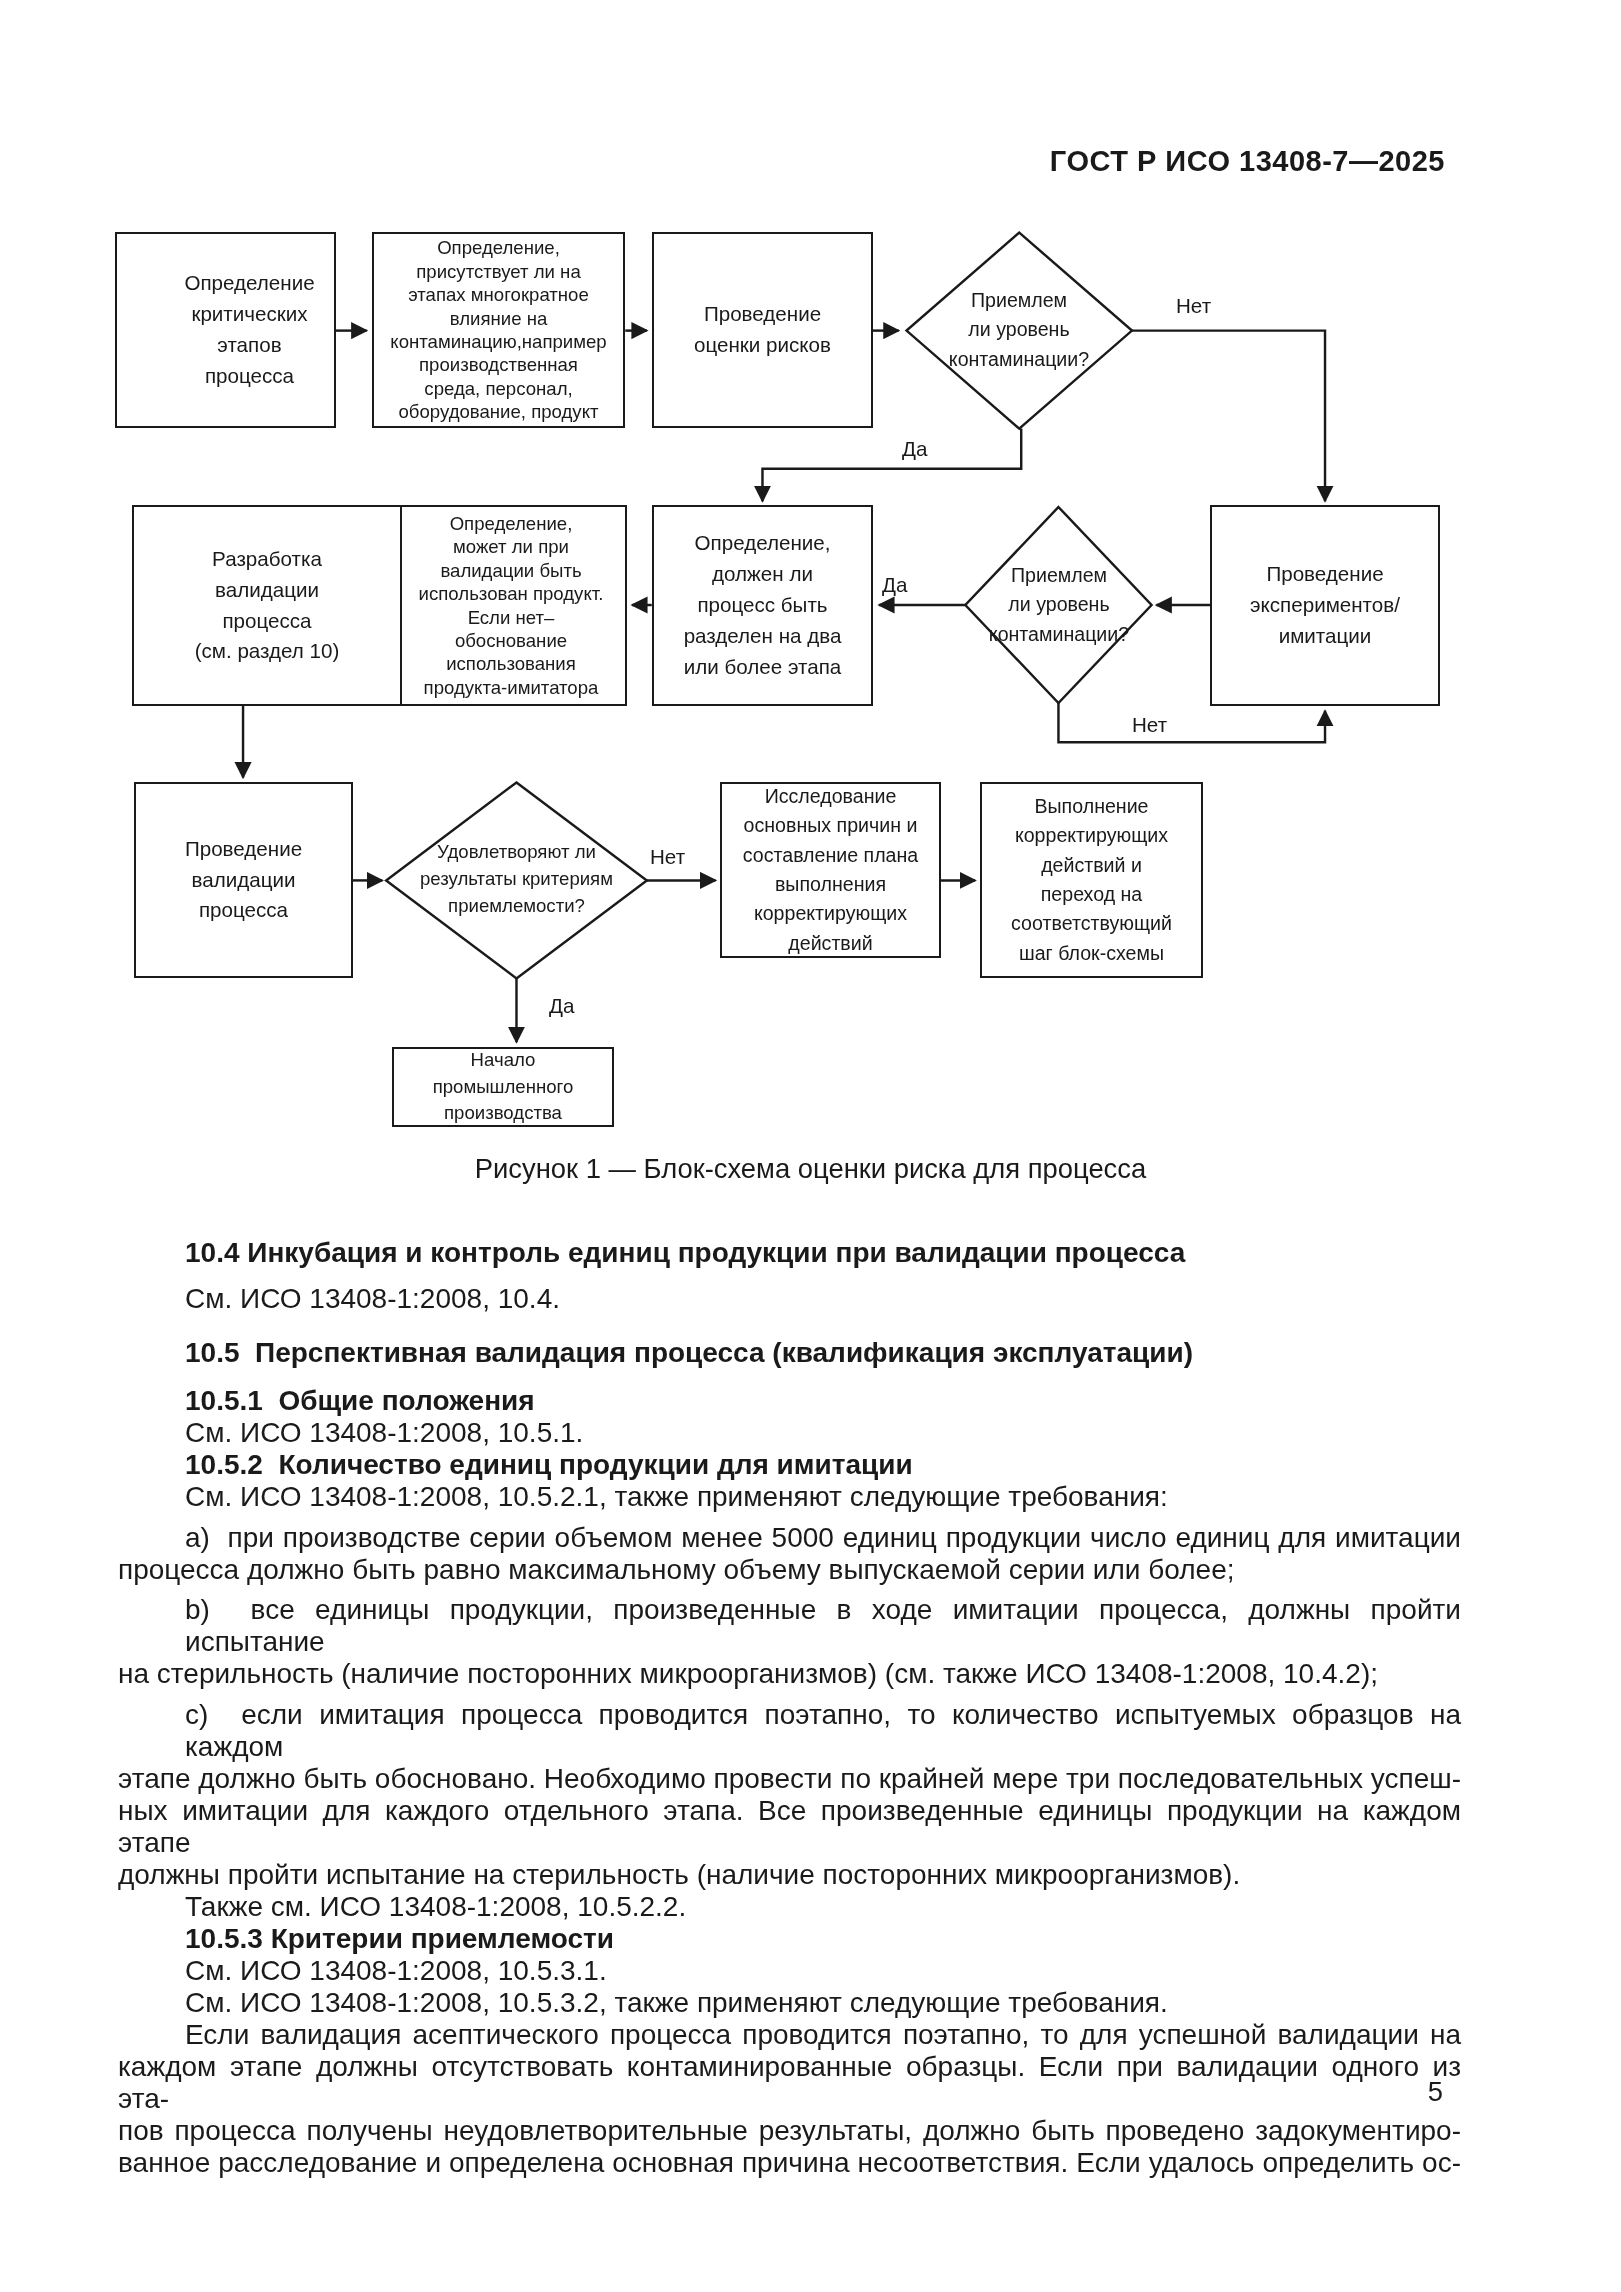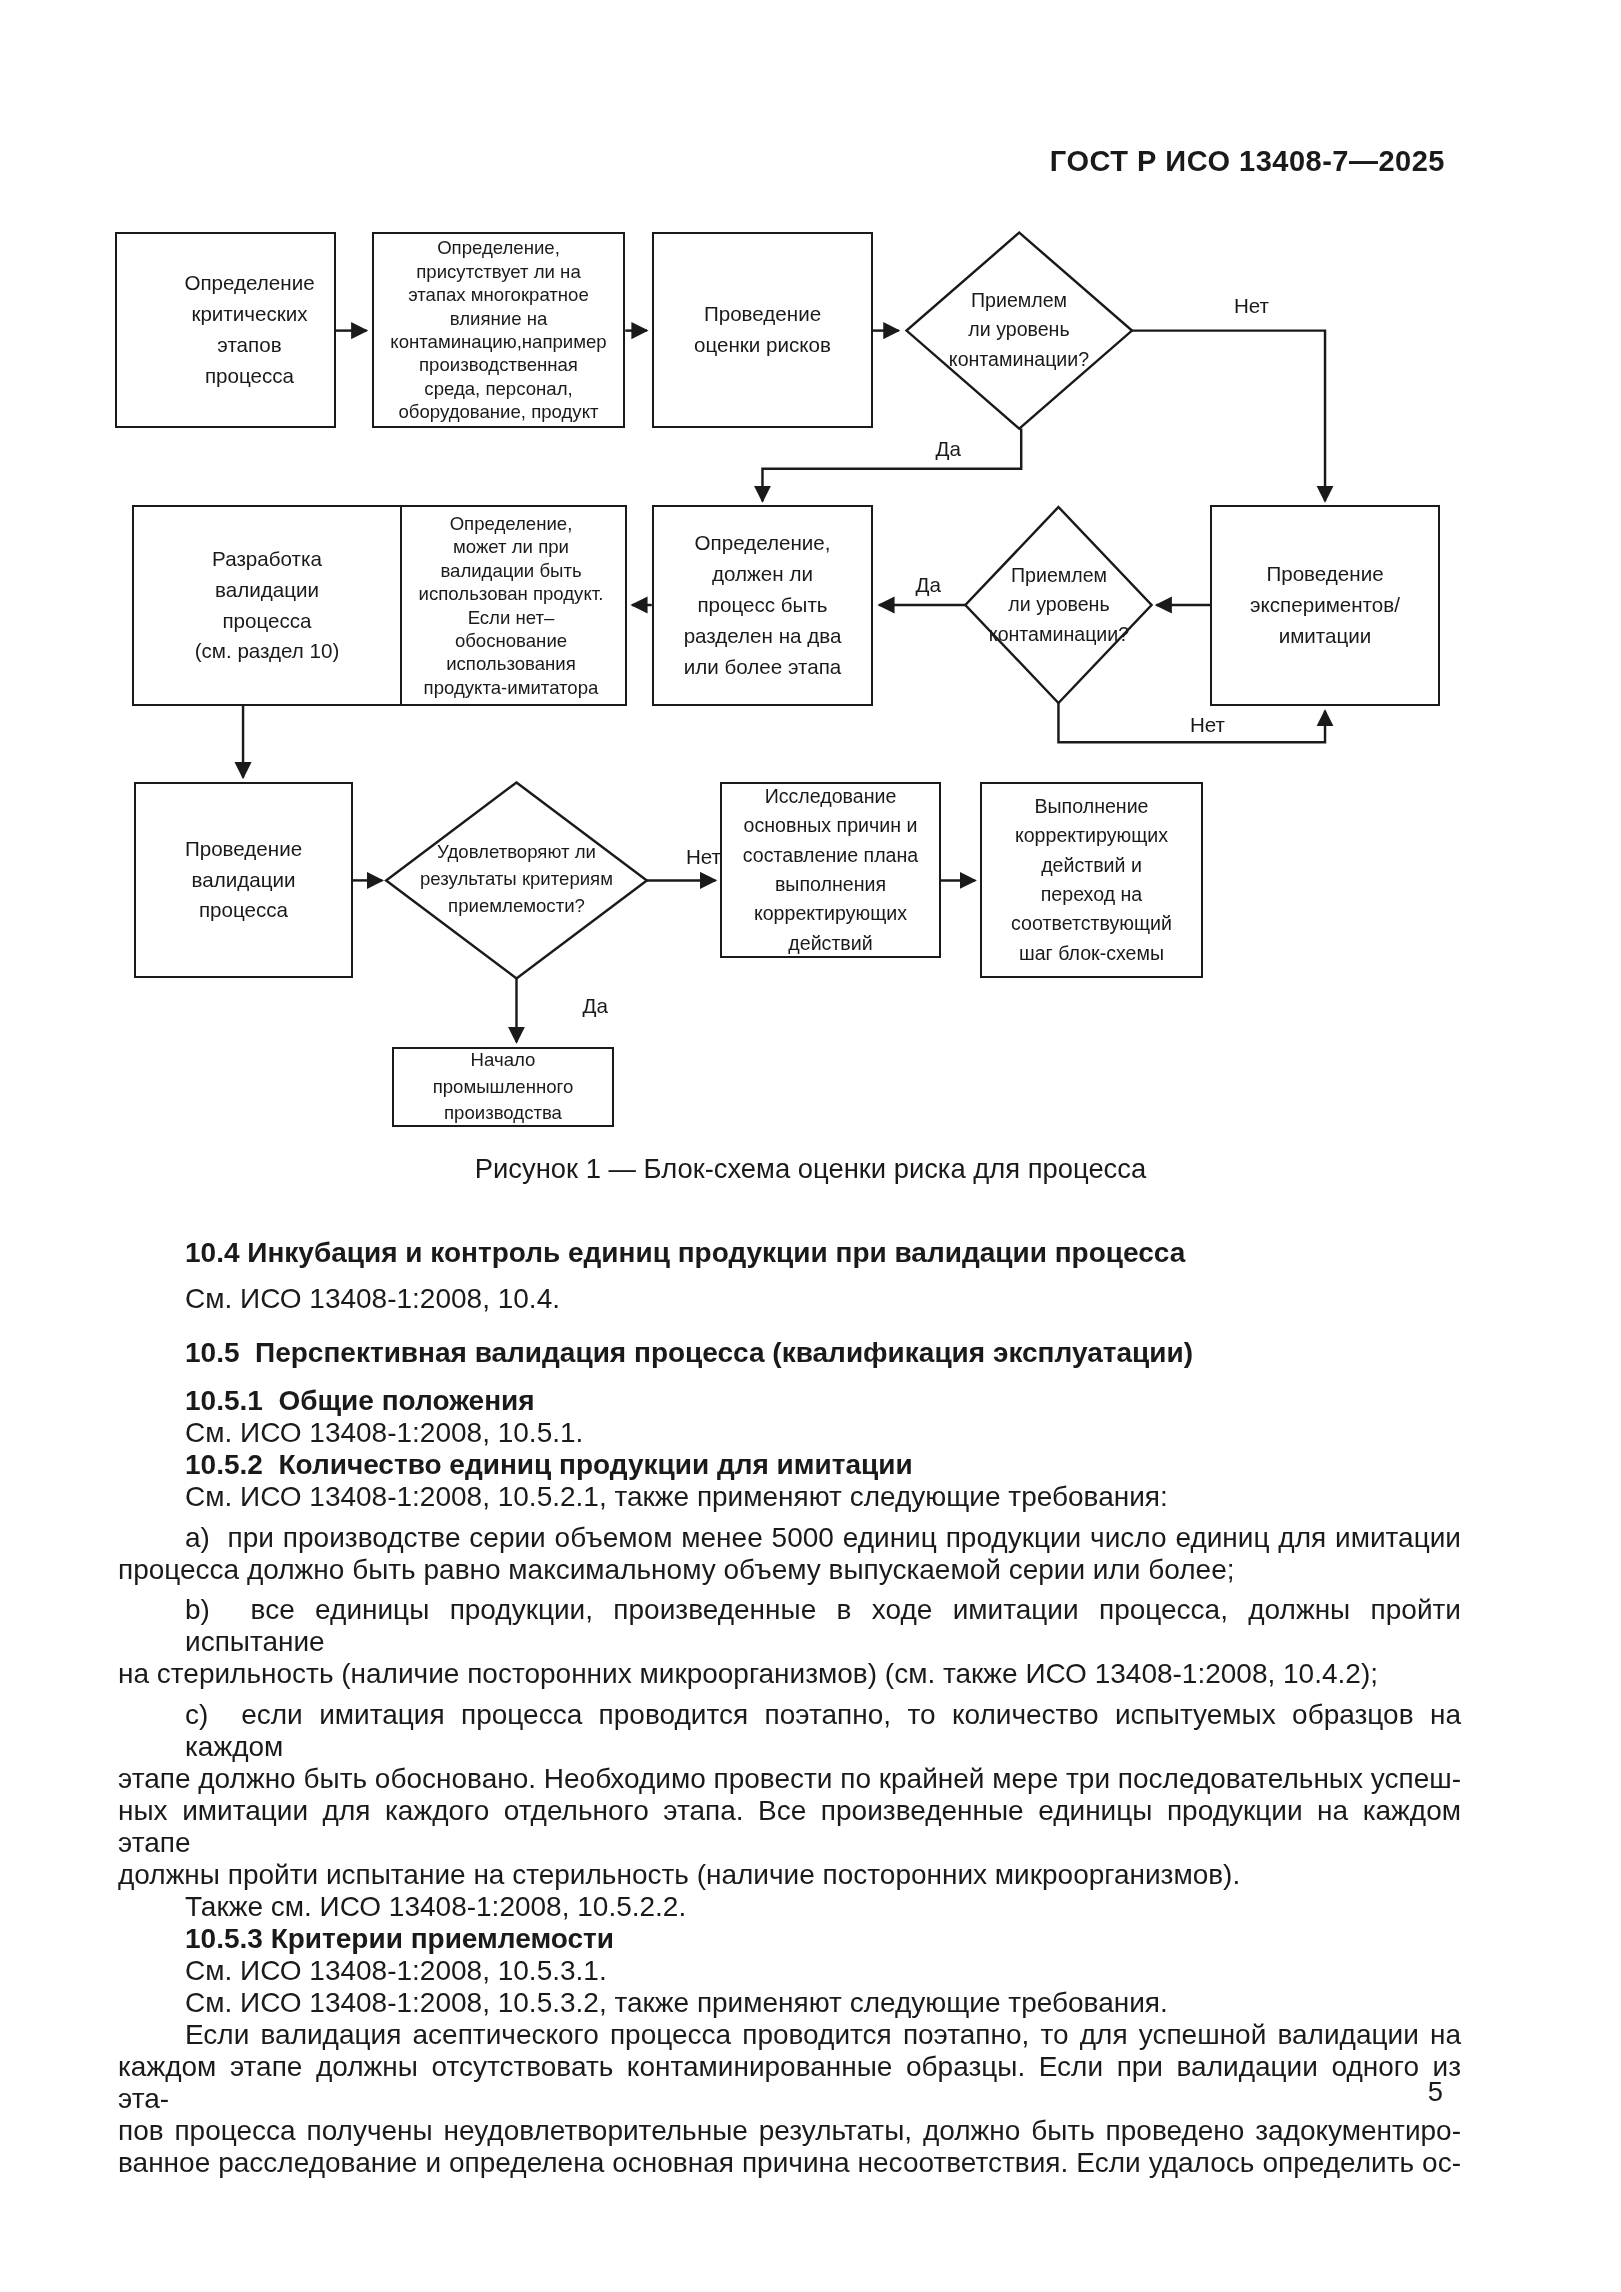--- a/index.html
+++ b/index.html
@@ -24,21 +24,21 @@
   }
   .fc-box.small{font-size:18.6px; line-height:1.26;}
   .fc-box.mid{font-size:19.6px; line-height:1.5;}
   .fc-box.tight{font-size:18.6px; line-height:1.45;}
   .dtext{
     position:absolute; text-align:center; white-space:pre-line;
     font-size:19.6px; line-height:1.5;
   }
   .dtext.small{font-size:18.6px; line-height:1.45;}
   .edge-label{
-    position:absolute; font-size:20.6px; text-align:right;
+    position:absolute; font-size:20.6px; text-align:left;
   }
   .caption{
     position:absolute; top:1153px; left:0; width:1621px;
     text-align:center; font-size:27.4px;
   }
   
   .body-text{
     position:absolute; left:118px; top:1237px; width:1343px;
     font-size:28px; line-height:32px;
   }

